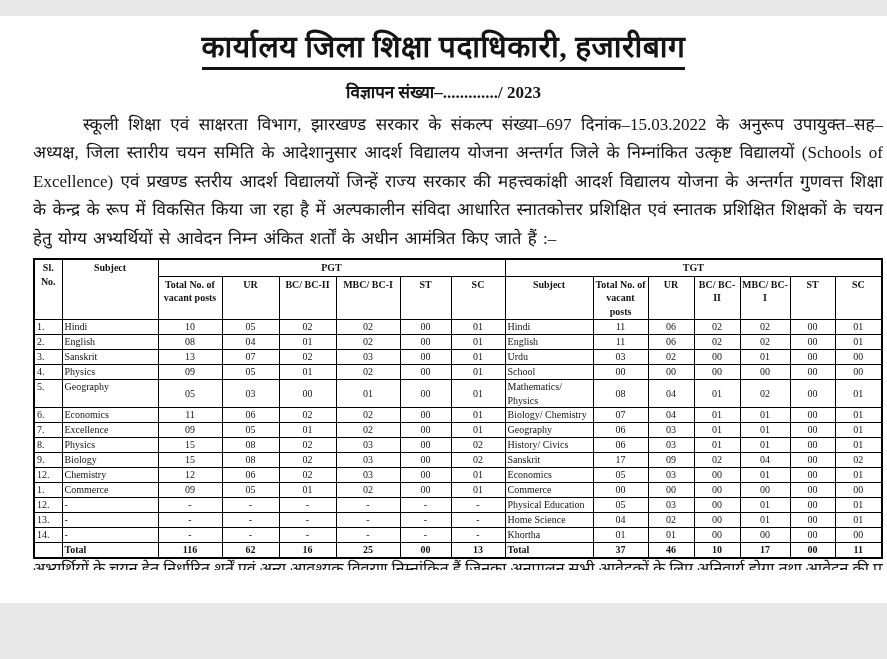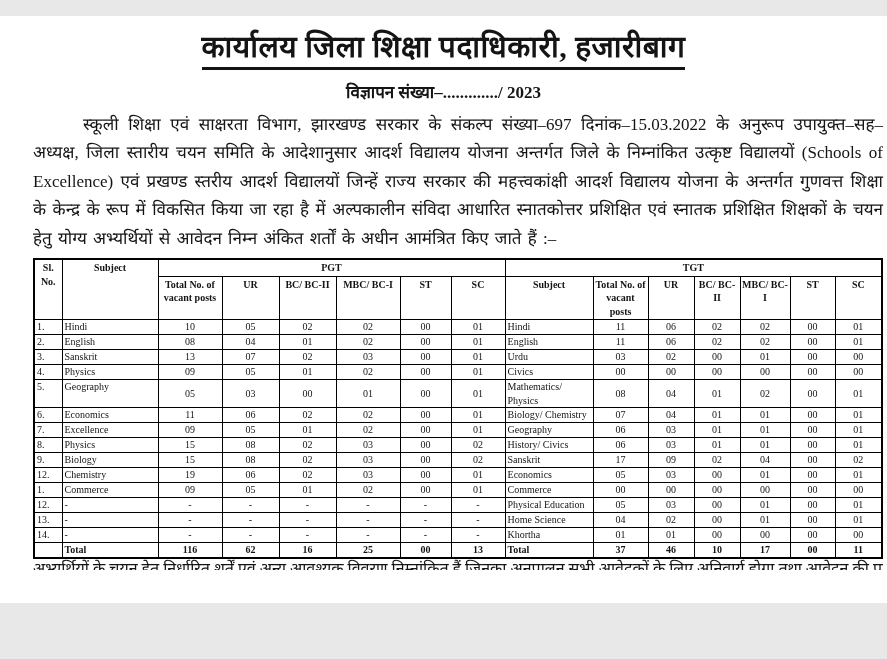--- a/index.html
+++ b/index.html
@@ -157,21 +157,21 @@
         </tr>
         <tr>
           <td class="sl">4.</td>
           <td class="subject">Physics</td>
           <td class="num">09</td>
           <td class="num">05</td>
           <td class="num">01</td>
           <td class="num">02</td>
           <td class="num">00</td>
           <td class="num">01</td>
-          <td class="subject">Civics</td>
+          <td class="subject">School</td>
           <td class="num">00</td>
           <td class="num">00</td>
           <td class="num">00</td>
           <td class="num">00</td>
           <td class="num">00</td>
           <td class="num">00</td>
         </tr>
         <tr>
           <td class="sl">5.</td>
           <td class="subject">Geography</td>
@@ -253,21 +253,21 @@
           <td class="num">17</td>
           <td class="num">09</td>
           <td class="num">02</td>
           <td class="num">04</td>
           <td class="num">00</td>
           <td class="num">02</td>
         </tr>
         <tr>
           <td class="sl">12.</td>
           <td class="subject">Chemistry</td>
-          <td class="num">19</td>
+          <td class="num">12</td>
           <td class="num">06</td>
           <td class="num">02</td>
           <td class="num">03</td>
           <td class="num">00</td>
           <td class="num">01</td>
           <td class="subject">Economics</td>
           <td class="num">05</td>
           <td class="num">03</td>
           <td class="num">00</td>
           <td class="num">01</td>

